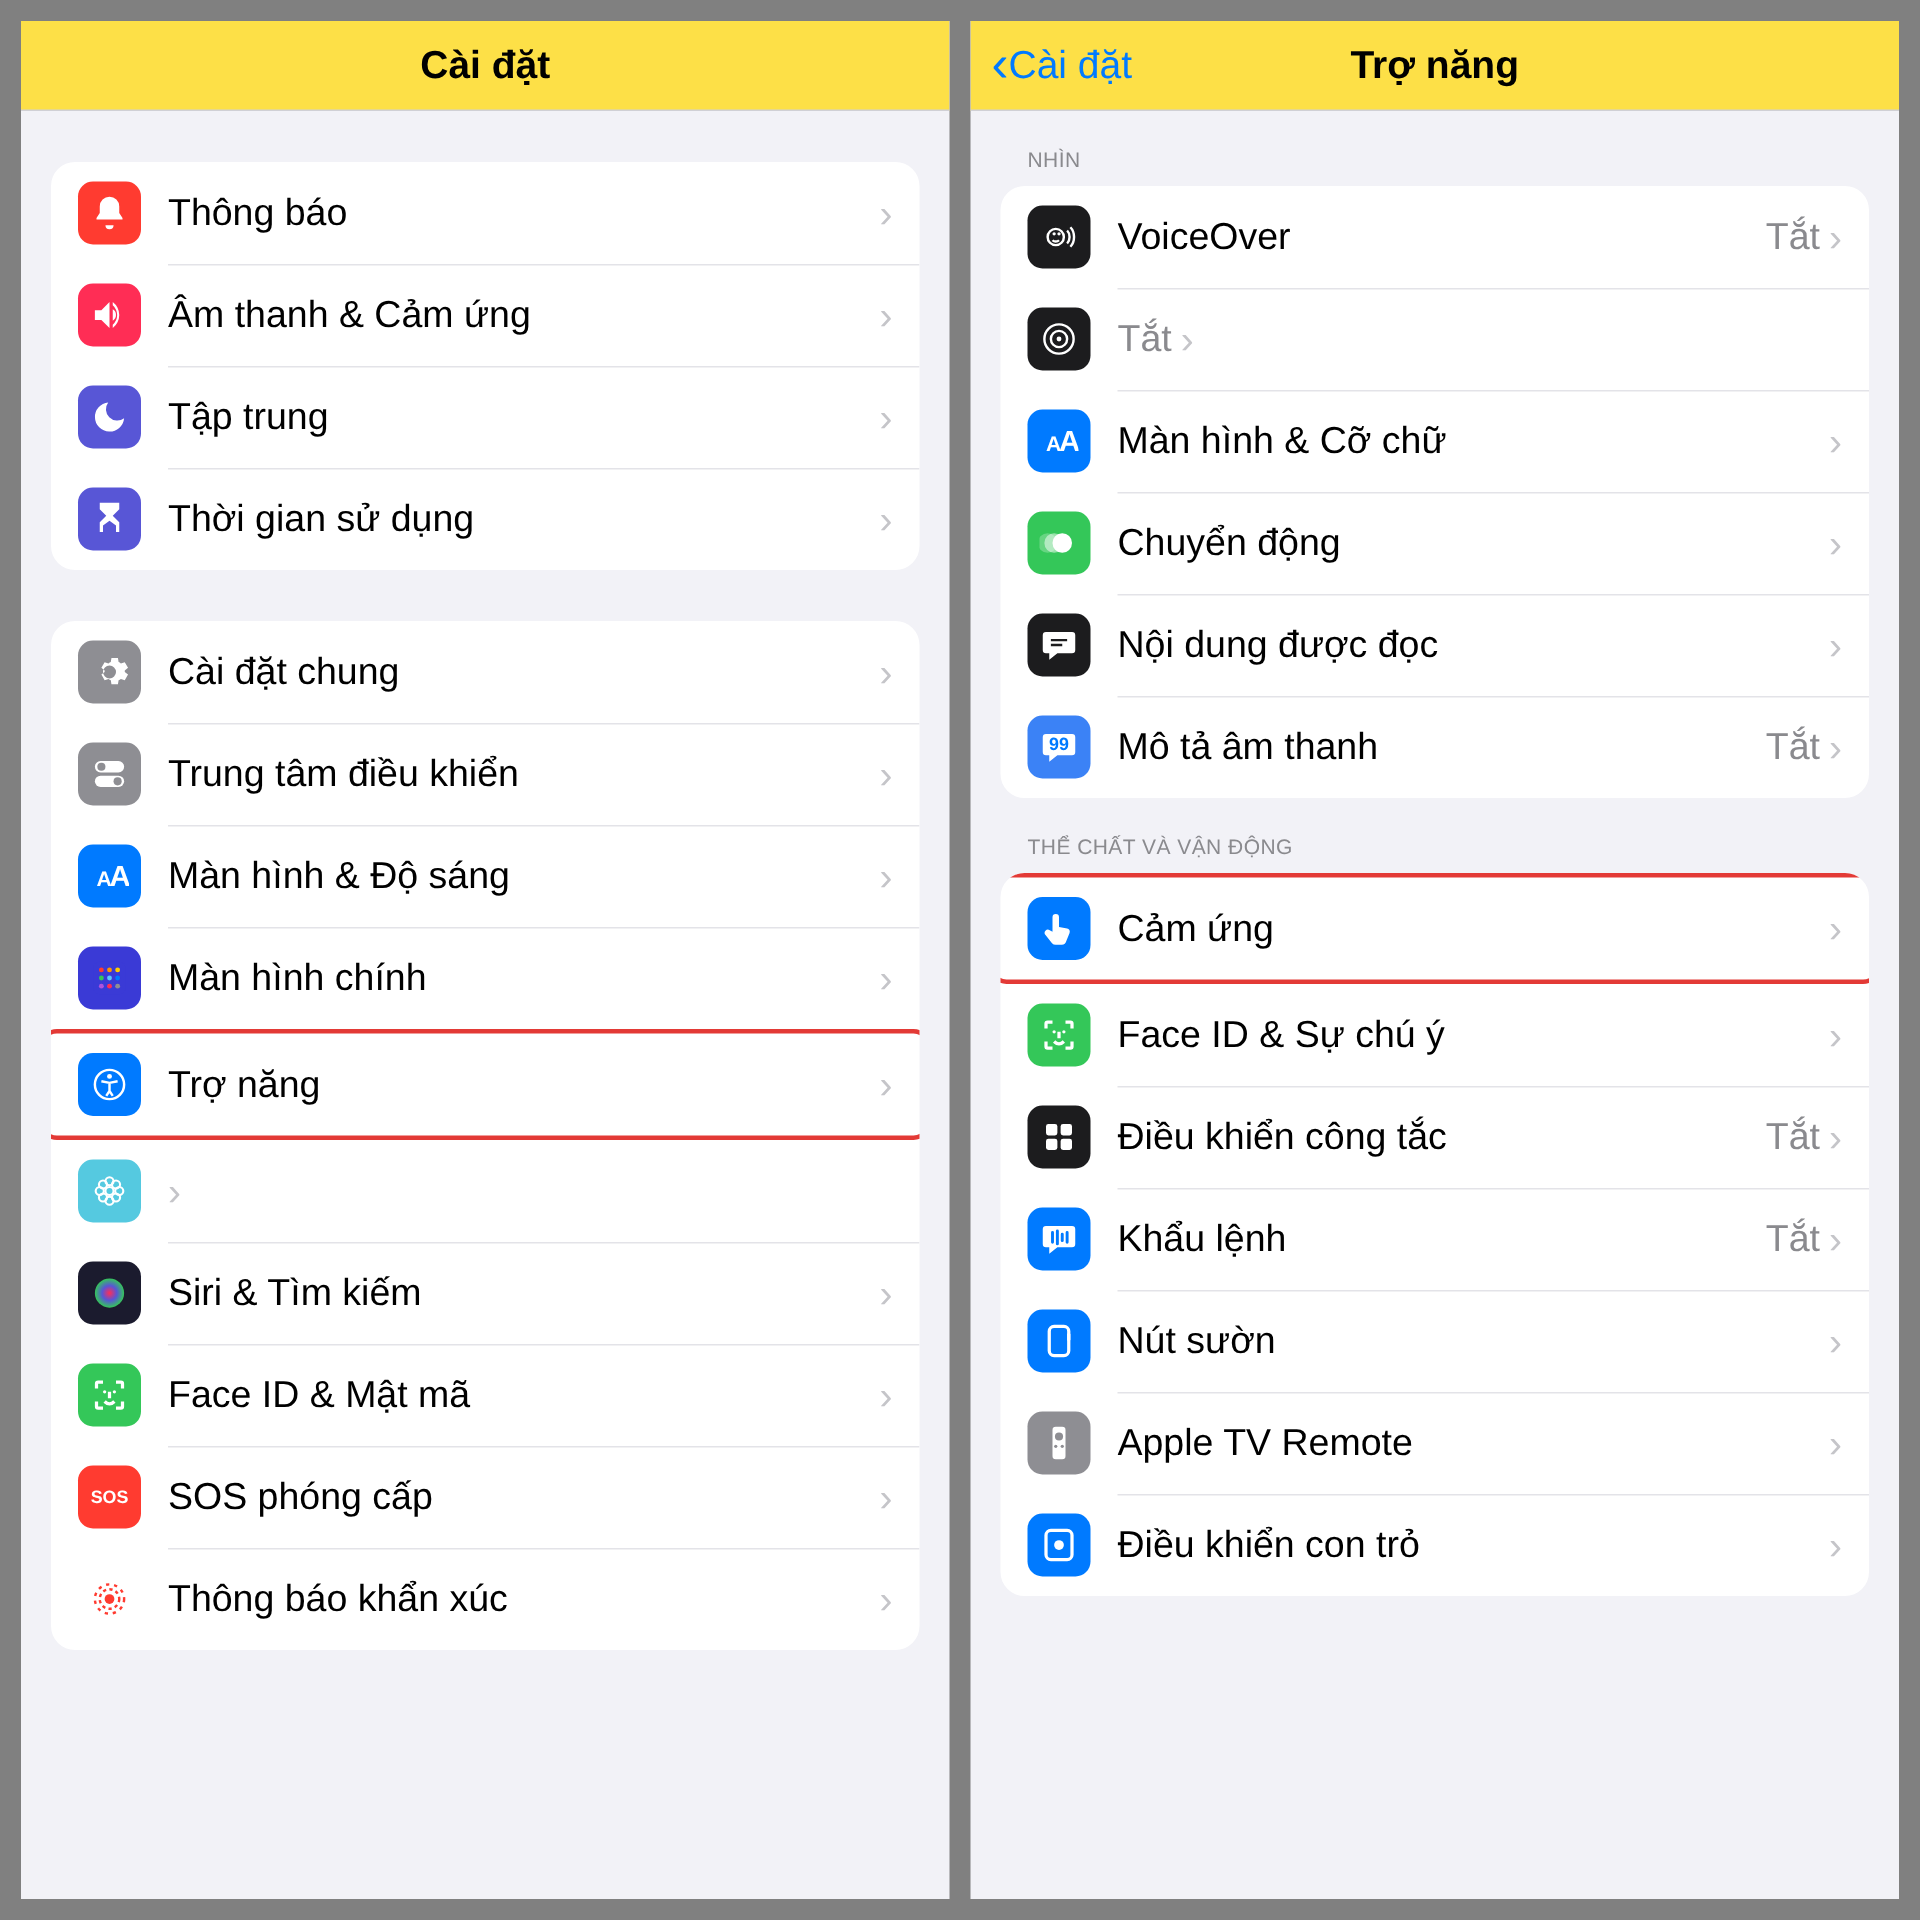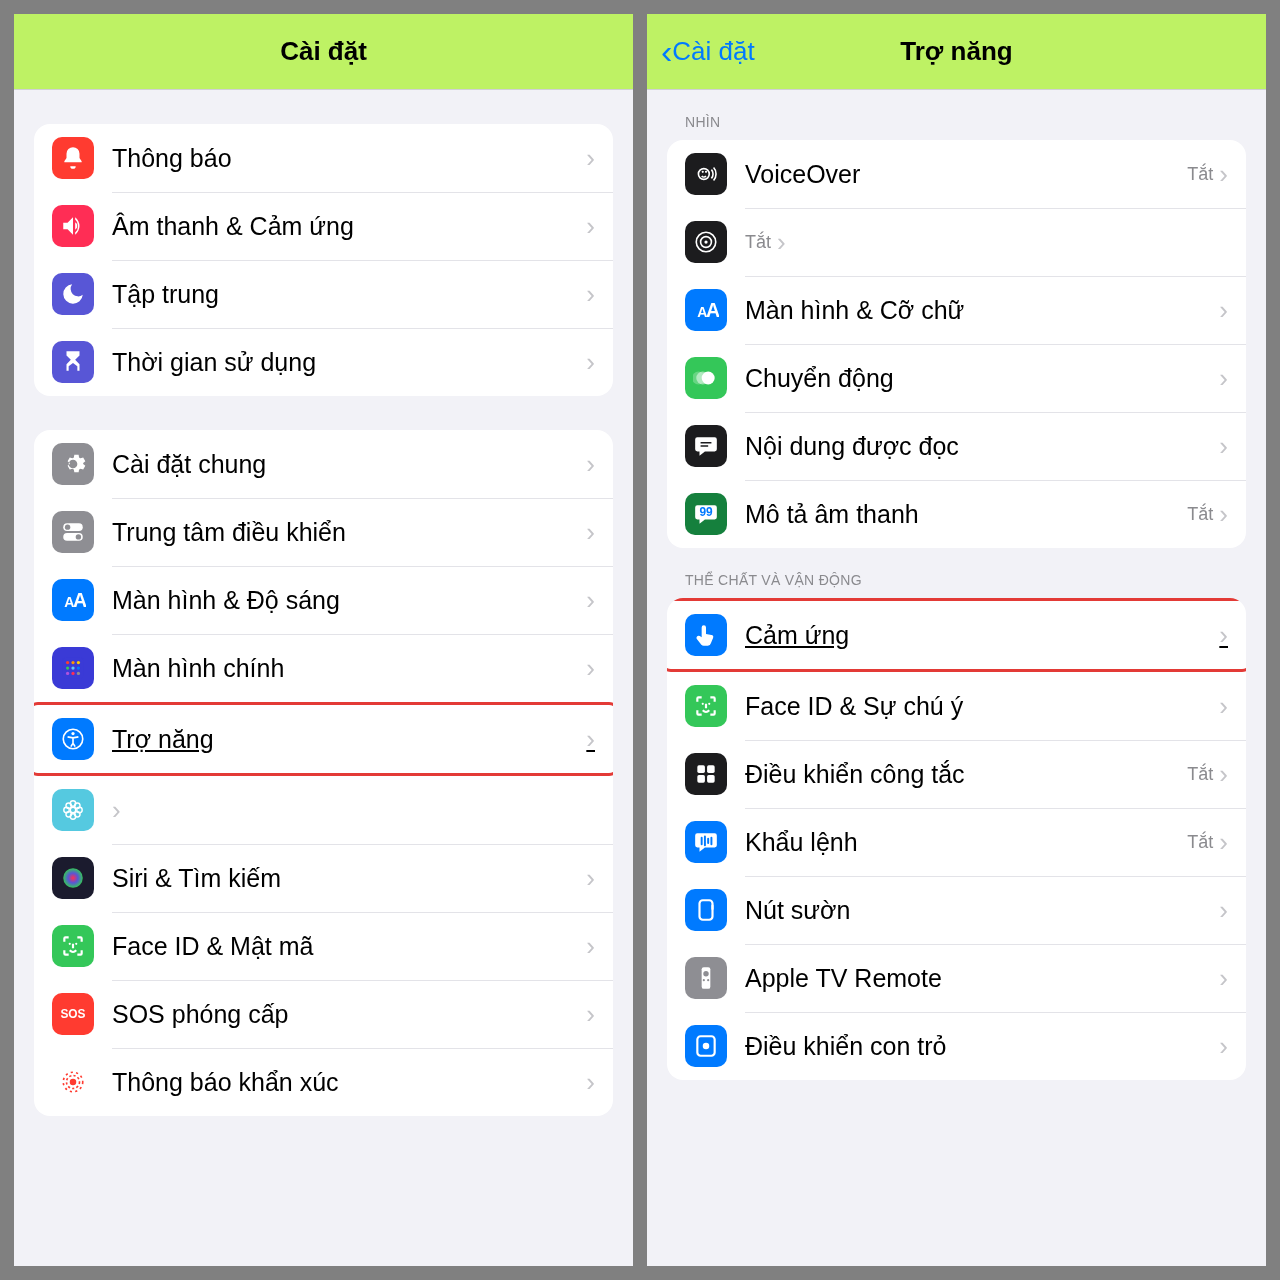--- a/index.html
+++ b/index.html
@@ -15,22 +15,22 @@
   }
   .screen {
     flex: 1;
     background: #f2f2f7;
     display: flex;
     flex-direction: column;
     overflow: hidden;
     position: relative;
   }
   .header {
-    height: 76px;
-    background: #bef264;
+    height: 60px;
+    background: #fde047;
     border-bottom: 1px solid #d0d0d5;
     display: flex;
     align-items: center;
     justify-content: center;
     position: relative;
   }
   .header-title {
     font-size: 26px;
     font-weight: 600;
     color: #000;
@@ -99,36 +99,35 @@
     color: #fff;
   }
   .row .label {
     font-size: 25px;
     color: #000;
     flex: 1;
     white-space: nowrap;
     overflow: hidden;
   }
   .row .status {
-    font-size: 18px;
+    font-size: 25px;
     color: #8a8a8e;
     margin-right: 6px;
   }
   .row .chev {
     color: #c5c5c9;
     font-size: 26px;
     font-weight: 400;
   }
   .highlight-wrap {
     border: 3px solid #e33a36;
     border-radius: 12px;
     margin-left: -8px;
     margin-right: -8px;
     padding: 0 5px;
-    text-decoration: underline;
   }
   .highlight-wrap .row::before { display: none; }
   svg { width: 26px; height: 26px; display: block; }
 </style>
 </head>
 <body>
 
 <div class="screen">
   <div class="header">
     <div class="header-title">Cài đặt</div>
@@ -363,21 +362,21 @@
           <div class="ico" style="background: rgb(28, 28, 30);">
             <svg viewBox="0 0 24 24" fill="white">
               <path d="M4 4h16a2 2 0 012 2v9a2 2 0 01-2 2h-9l-5 4v-4H4a2 2 0 01-2-2V6a2 2 0 012-2z"></path>
               <path d="M7 9h10M7 12h7" stroke="#1c1c1e" stroke-width="1.5"></path>
             </svg>
           </div>
           <div class="label">Nội dung được đọc</div>
           <div class="chev">›</div>
         </div>
         <div class="row">
-          <div class="ico" style="background: #15803d;">
+          <div class="ico" style="background: #3b82f6;">
             <svg viewBox="0 0 24 24" fill="white">
               <path d="M4 4h16a2 2 0 012 2v9a2 2 0 01-2 2h-9l-5 4v-4H4a2 2 0 01-2-2V6a2 2 0 012-2z"></path>
               <text x="12" y="14" font-size="11" font-weight="800" fill="#007aff" text-anchor="middle">99</text>
             </svg>
           </div>
           <div class="label">Mô tả âm thanh</div>
           <div class="status">Tắt</div>
           <div class="chev">›</div>
         </div>
       </div>

